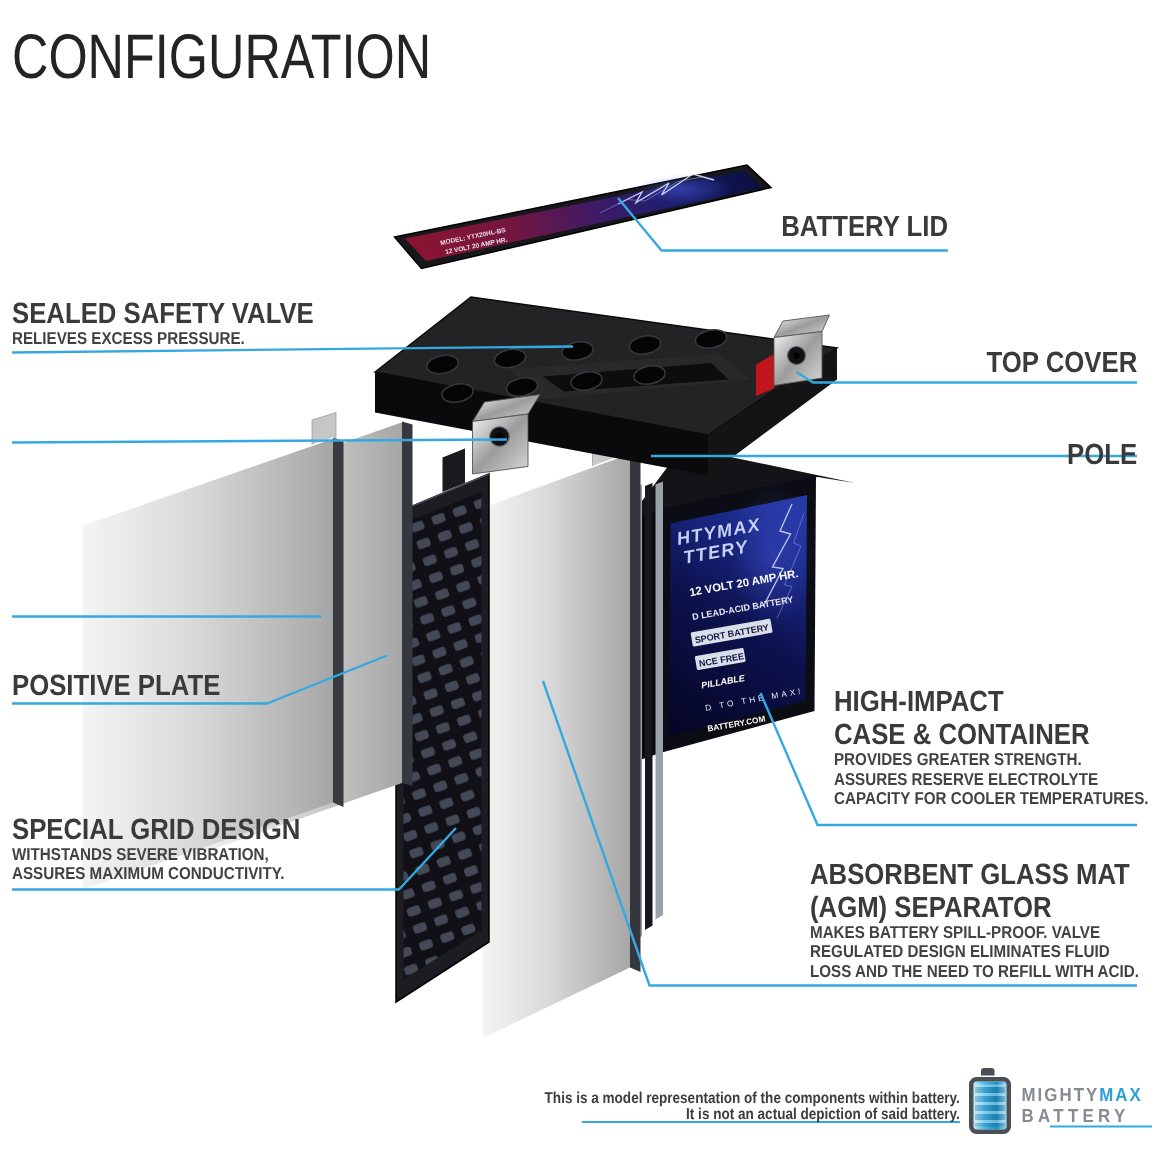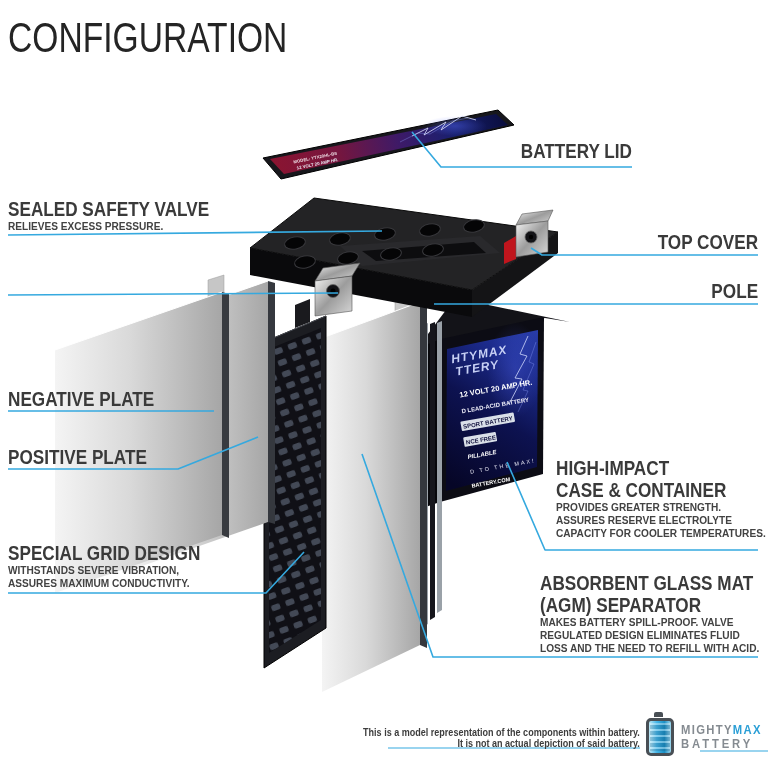--- a/index.html
+++ b/index.html
@@ -12,21 +12,21 @@
   .co .h{display:block;font-size:19.5px;font-weight:700;line-height:22px;color:#3a3a3a;
          transform:scaleX(.88);transform-origin:0 50%;}
   .co .s{display:block;font-size:11.5px;font-weight:700;line-height:13px;color:#424242;
          transform:scaleX(.88);transform-origin:0 50%;}
   .co.right{text-align:right;}
   .co.right .h,.co.right .s{transform-origin:100% 50%;}
   #co-lid{left:437px;top:140px;width:195px;}
   #co-valve{left:8px;top:198px;}
   #co-terminals{left:8px;top:258px;}
   #co-topcover{right:10px;top:231px;text-align:center;}
-  #co-pole{right:10px;top:280px;}
+  #co-pole{right:10px;top:292px;}
   #co-neg{left:8px;top:388px;}
   #co-pos{left:8px;top:446px;}
   #co-grid{left:8px;top:542px;}
   #co-impact{left:556px;top:457px;}
   #co-agm{left:540px;top:572px;}
   .disclaimer{position:absolute;right:128px;top:727px;text-align:right;font-size:10.5px;
               font-weight:700;color:#3d3d3d;line-height:11px;transform:scaleX(.86);
               transform-origin:100% 0;white-space:nowrap;}
   .logo{position:absolute;left:646px;top:718px;display:flex;gap:7px;align-items:center;}
   .logo-batt{position:relative;width:22px;height:32px;border:3px solid #494f55;border-radius:5px;
@@ -216,23 +216,20 @@
 
 
   <div class="co right" id="co-topcover">
     <span class="h">TOP COVER</span>
   </div>
 
   <div class="co right" id="co-pole">
     <span class="h">POLE</span>
   </div>
 
-  <div class="co" id="co-neg">
-    <span class="h">NEGATIVE PLATE</span>
-  </div>
 
   <div class="co" id="co-grid">
     <span class="h">SPECIAL GRID DESIGN</span>
     <span class="s">WITHSTANDS SEVERE VIBRATION,</span>
     <span class="s">ASSURES MAXIMUM CONDUCTIVITY.</span>
   </div>
 
   <div class="co" id="co-pos">
     <span class="h">POSITIVE PLATE</span>
   </div>

